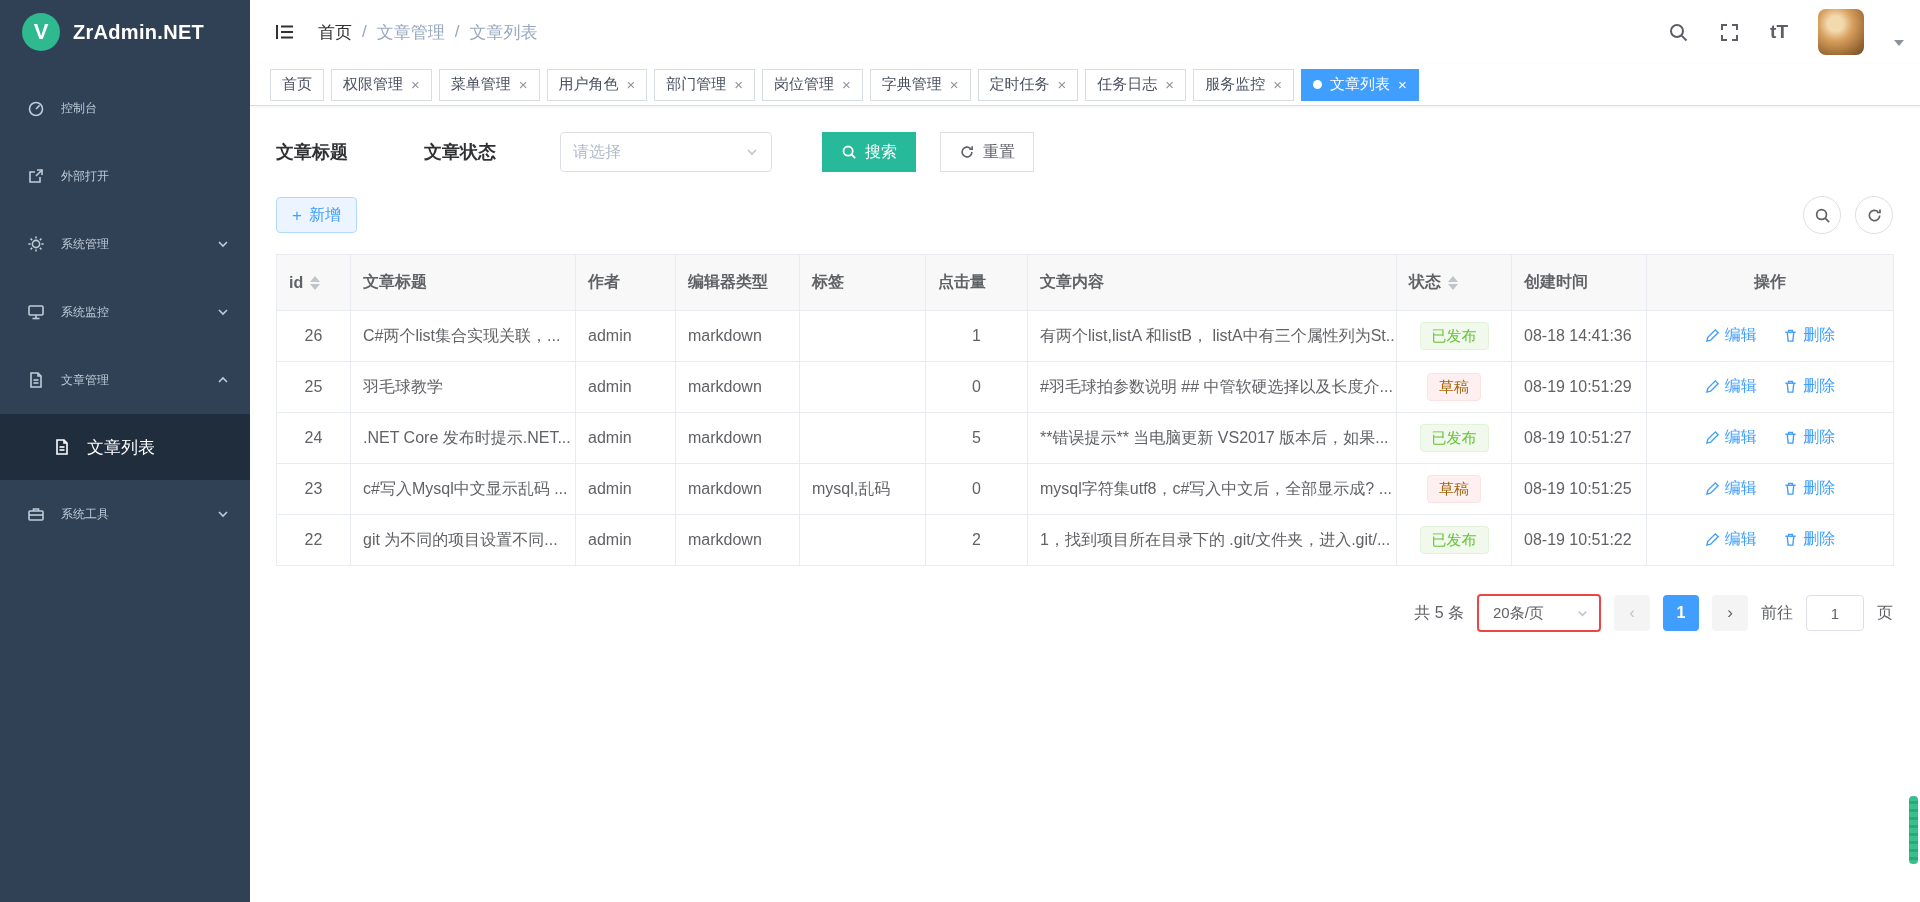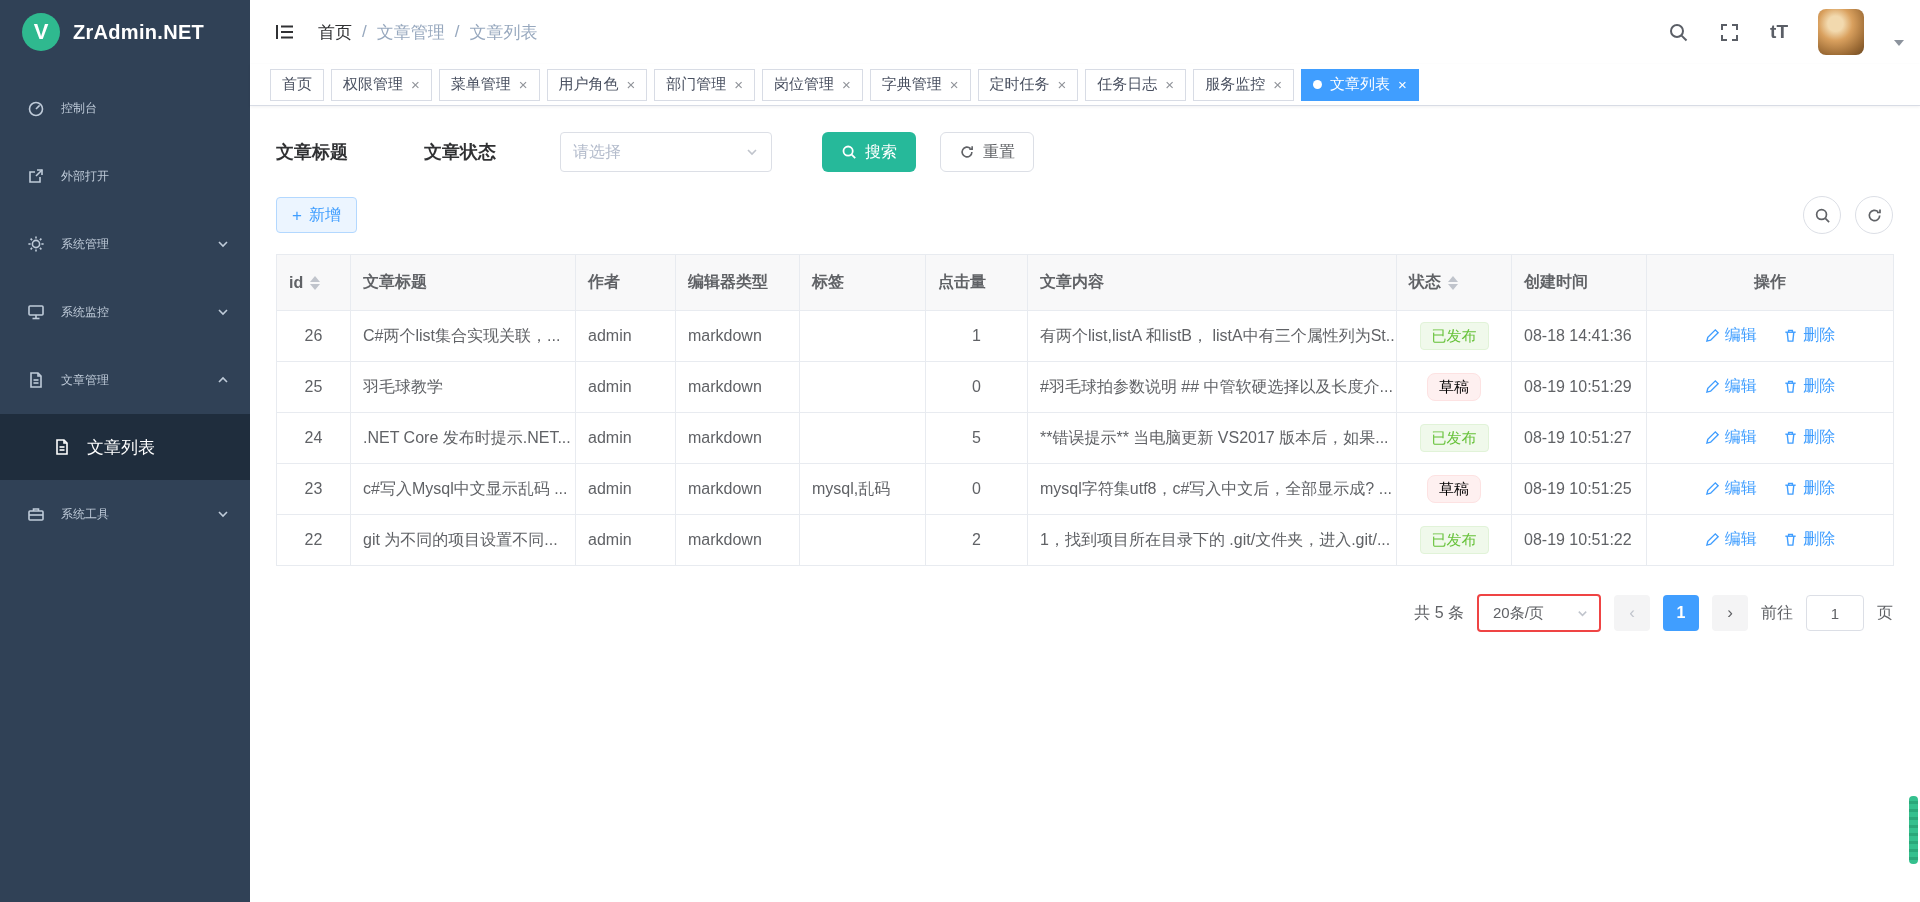--- a/index.html
+++ b/index.html
@@ -49,21 +49,21 @@
 
   
   .filter-row { display:flex; align-items:center; }
   .filter-label { font-size:18px; font-weight:bold; color:#303133; }
   .filter-input { width:214px; height:40px; border:1px solid #dcdfe6; border-radius:4px; margin-left:50px; padding:0 14px; font-size:16px; color:#606266; font-family:inherit; }
   .filter-input::placeholder { color:#b4bccc; }
   .select-box { width:212px; height:40px; border:1px solid #dcdfe6; border-radius:4px; margin-left:64px; padding:0 12px; display:flex; align-items:center; justify-content:space-between; cursor:pointer; }
   .select-box .ph { color:#b4bccc; font-size:16px; }
   .select-caret { color:#c0c4cc; display:flex; }
   .lbl-status { margin-left:76px; }
-  .btn { height:40px; border-radius:6px; display:inline-flex; align-items:center; gap:8px; font-size:16px; cursor:pointer; border:1px solid transparent; padding:0 18px; }
+  .btn { height:40px; border-radius:0; display:inline-flex; align-items:center; gap:8px; font-size:16px; cursor:pointer; border:1px solid transparent; padding:0 18px; }
   .btn-search { background:#26b99a; color:#fff; margin-left:50px; }
   .btn-reset { background:#fff; color:#606266; border-color:#dcdfe6; margin-left:24px; }
 
   
   .toolbar-row { display:flex; align-items:center; margin-top:24px; }
   .btn-add { height:36px; padding:0 15px; background:#ecf5ff; color:#409eff; border:1px solid #b3d8ff; border-radius:4px; display:inline-flex; align-items:center; gap:7px; font-size:16px; cursor:pointer; }
   .btn-add .plus { font-size:17px; line-height:1; }
   .round-btns { margin-left:auto; display:flex; gap:14px; }
   .round-btn { width:38px; height:38px; border-radius:50%; border:1px solid #dcdfe6; background:#fff; color:#606266; display:flex; align-items:center; justify-content:center; cursor:pointer; }
 
@@ -73,21 +73,21 @@
   thead th { height:56px; background:#f8f8f9; color:#606266; font-weight:bold; text-align:left; }
   tbody td { height:51px; color:#606266; }
   th.c,td.c { text-align:center; }
   .sort-th { cursor:pointer;margin-top:16px; }
   .sorters { display:inline-flex; flex-direction:column; vertical-align:middle; margin-left:7px; gap:2px; }
   .sorters i { width:0; height:0; border-left:5px solid transparent; border-right:5px solid transparent; display:block; }
   .sorters .up { border-bottom:6px solid #c0c4cc; }
   .sorters .dn { border-top:6px solid #c0c4cc; }
   .badge { display:inline-block; padding:4px 11px; border-radius:4px; font-size:15px; line-height:1.2; border:1px solid transparent; }
   .badge.success { color:#67c23a; background:#f0f9eb; border-color:#e1f3d8; }
-  .badge.danger { color:#000000; background:#fef0f0; border-color:#fde2e2;border-radius:8px; }
+  .badge.danger { color:#a16207; background:#fef0f0; border-color:#fde2e2; }
   .op-cell { text-align:center; }
   .op-link { color:#409eff; text-decoration:none; display:inline-flex; align-items:center; gap:5px; cursor:pointer; font-size:16px; }
   .op-link + .op-link { margin-left:22px; }
 
   
   .pagination { display:flex; align-items:center; justify-content:flex-end; gap:13px; margin-top:28px; font-size:16px; color:#606266; }
   .pg-size { width:124px; height:38px; border:2px solid #ef4444; border-radius:4px; display:flex; align-items:center; justify-content:space-between; padding:0 10px 0 14px; cursor:pointer; font-size:15px; }
   .pg-btn { width:36px; height:36px; border-radius:4px; background:#f4f4f5; display:flex; align-items:center; justify-content:center; font-size:17px; cursor:pointer; color:#606266; }
   .pg-btn.disabled { color:#c0c4cc; }
   .pg-page { width:36px; height:36px; border-radius:4px; background:#409eff; color:#fff; display:flex; align-items:center; justify-content:center; font-weight:bold; cursor:pointer; }

